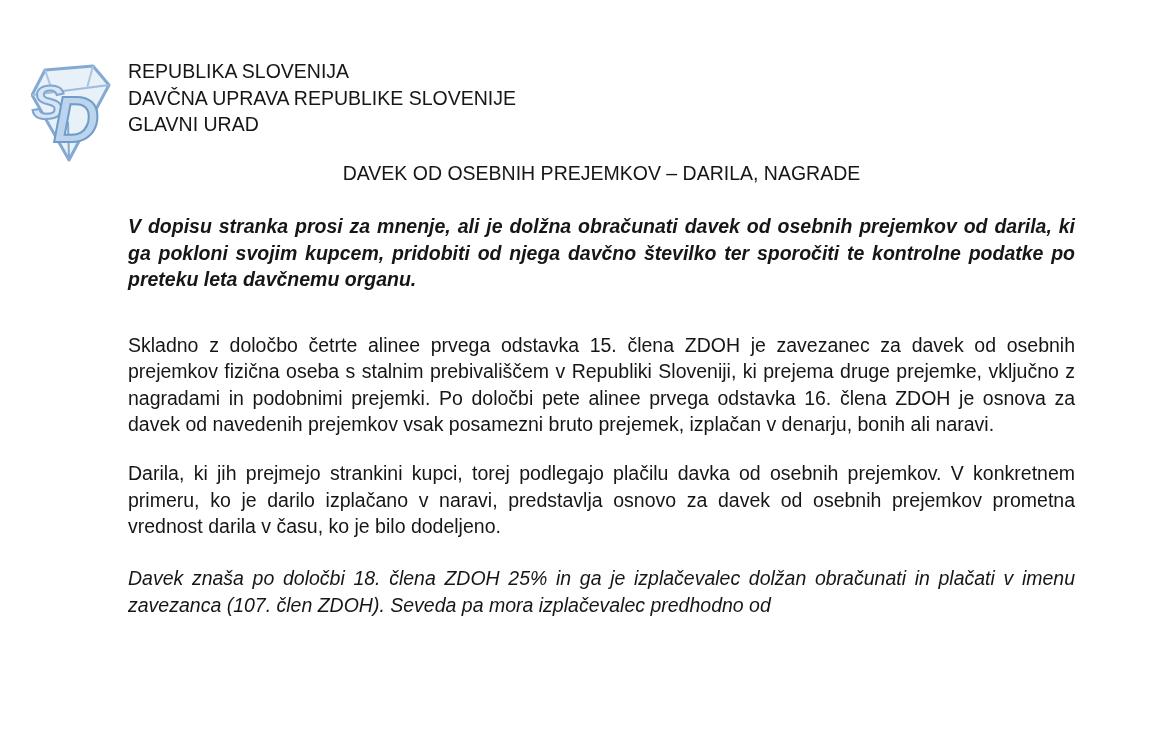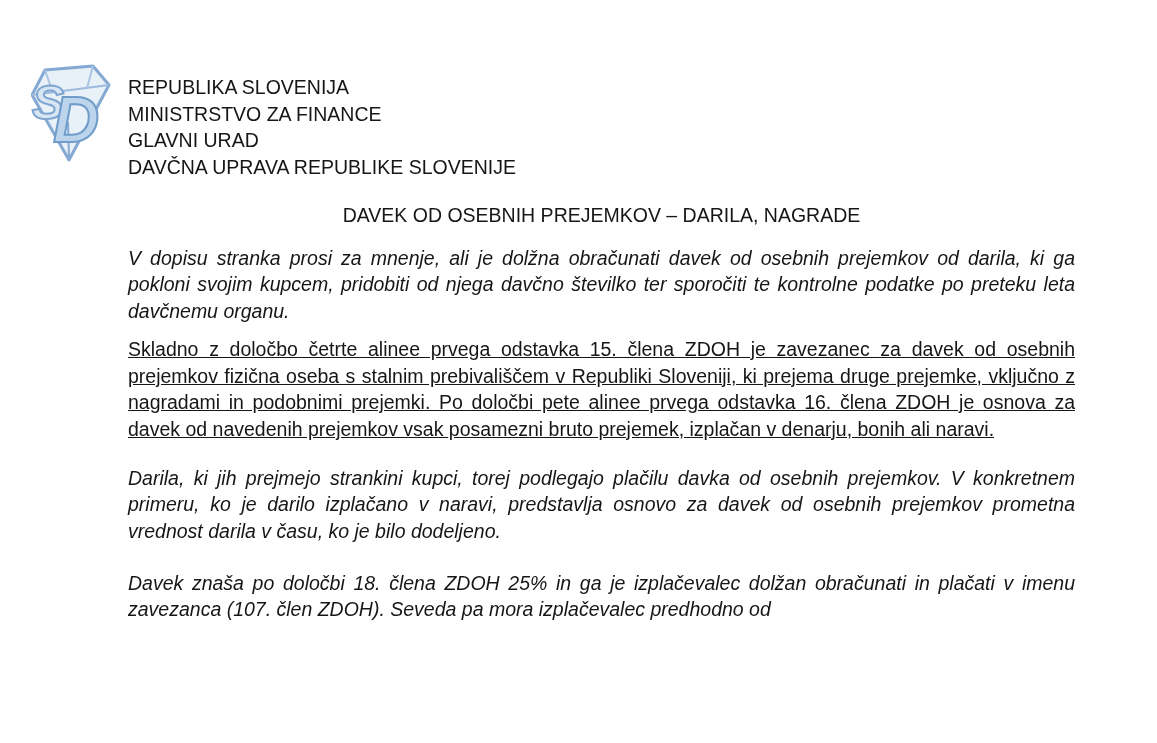--- a/index.html
+++ b/index.html
@@ -17,21 +17,21 @@
     color: #161616;
   }
   .logo {
     position: absolute;
     left: 31px;
     top: 62px;
   }
   .content {
     position: absolute;
     left: 128px;
-    top: 74px;
+    top: 58px;
     width: 947px;
     font-size: 19.5px;
     line-height: 26.5px;
   }
   .letterhead div {
     white-space: nowrap;
   }
   .refblock {
     margin-top: 27px;
   }
@@ -40,25 +40,26 @@
     font-weight: normal;
     text-align: center;
     white-space: nowrap;
   }
   p {
     margin: 0;
     text-align: justify;
     text-justify: inter-word;
   }
   .intro {
-    margin-top: 16px;
+    margin-top: 27px;
     font-style: italic;
+    font-weight: bold;
   }
-  .para-1 { margin-top: 12px; text-decoration: underline; }
-  .para-2 { margin-top: 22.5px; font-style: italic; }
+  .para-1 { margin-top: 39px; }
+  .para-2 { margin-top: 22.5px; }
   .para-3 { margin-top: 25.5px; font-style: italic; }
 </style>
 </head>
 <body>
 
 <div class="page">
 
   <svg class="logo" width="80" height="102" viewBox="0 0 80 102" aria-hidden="true">
     <polygon points="1,33 14,8 62,4 78,23 38,98" fill="#e8f0f8" stroke="#84a9d2" stroke-width="3" stroke-linejoin="round"></polygon>
     <line x1="1" y1="33" x2="78" y2="23" stroke="#9cbbdd" stroke-width="2"></line>
@@ -66,23 +67,22 @@
     <line x1="62" y1="4" x2="56" y2="26" stroke="#a9c5e2" stroke-width="2"></line>
     <line x1="38" y1="96" x2="37" y2="60" stroke="#84a9d2" stroke-width="2"></line>
     <text x="1" y="57" font-family="Liberation Sans, sans-serif" font-size="48" font-weight="bold" font-style="italic" fill="#d8e6f4" stroke="#7fa6d1" stroke-width="2">S</text>
     <text x="22" y="80" font-family="Liberation Sans, sans-serif" font-size="64" font-weight="bold" font-style="italic" fill="#bcd4ec" stroke="#6f9cc9" stroke-width="2">D</text>
   </svg>
 
   <div class="content">
 
     <div class="letterhead">
       <div>REPUBLIKA SLOVENIJA</div>
-      <div>MINISTRSTVO ZA FINANCE</div>
+      <div>DAVČNA UPRAVA REPUBLIKE SLOVENIJE</div>
       <div>GLAVNI URAD</div>
-      <div>DAVČNA UPRAVA REPUBLIKE SLOVENIJE</div>
     </div>
 
 
     <div class="doc-title">DAVEK OD OSEBNIH PREJEMKOV – DARILA, NAGRADE</div>
 
     <p class="intro">V dopisu stranka prosi za mnenje, ali je dolžna obračunati davek od osebnih prejemkov od darila, ki ga pokloni svojim kupcem, pridobiti od njega davčno številko ter sporočiti te kontrolne podatke po preteku leta davčnemu organu.</p>
 
     <p class="para-1">Skladno z določbo četrte alinee prvega odstavka 15. člena ZDOH je zavezanec za davek od osebnih prejemkov fizična oseba s stalnim prebivališčem v Republiki Sloveniji, ki prejema druge prejemke, vključno z nagradami in podobnimi prejemki. Po določbi pete alinee prvega odstavka 16. člena ZDOH je osnova za davek od navedenih prejemkov vsak posamezni bruto prejemek, izplačan v denarju, bonih ali naravi.</p>
 
     <p class="para-2">Darila, ki jih prejmejo strankini kupci, torej podlegajo plačilu davka od osebnih prejemkov. V konkretnem primeru, ko je darilo izplačano v naravi, predstavlja osnovo za davek od osebnih prejemkov prometna vrednost darila v času, ko je bilo dodeljeno.</p>

